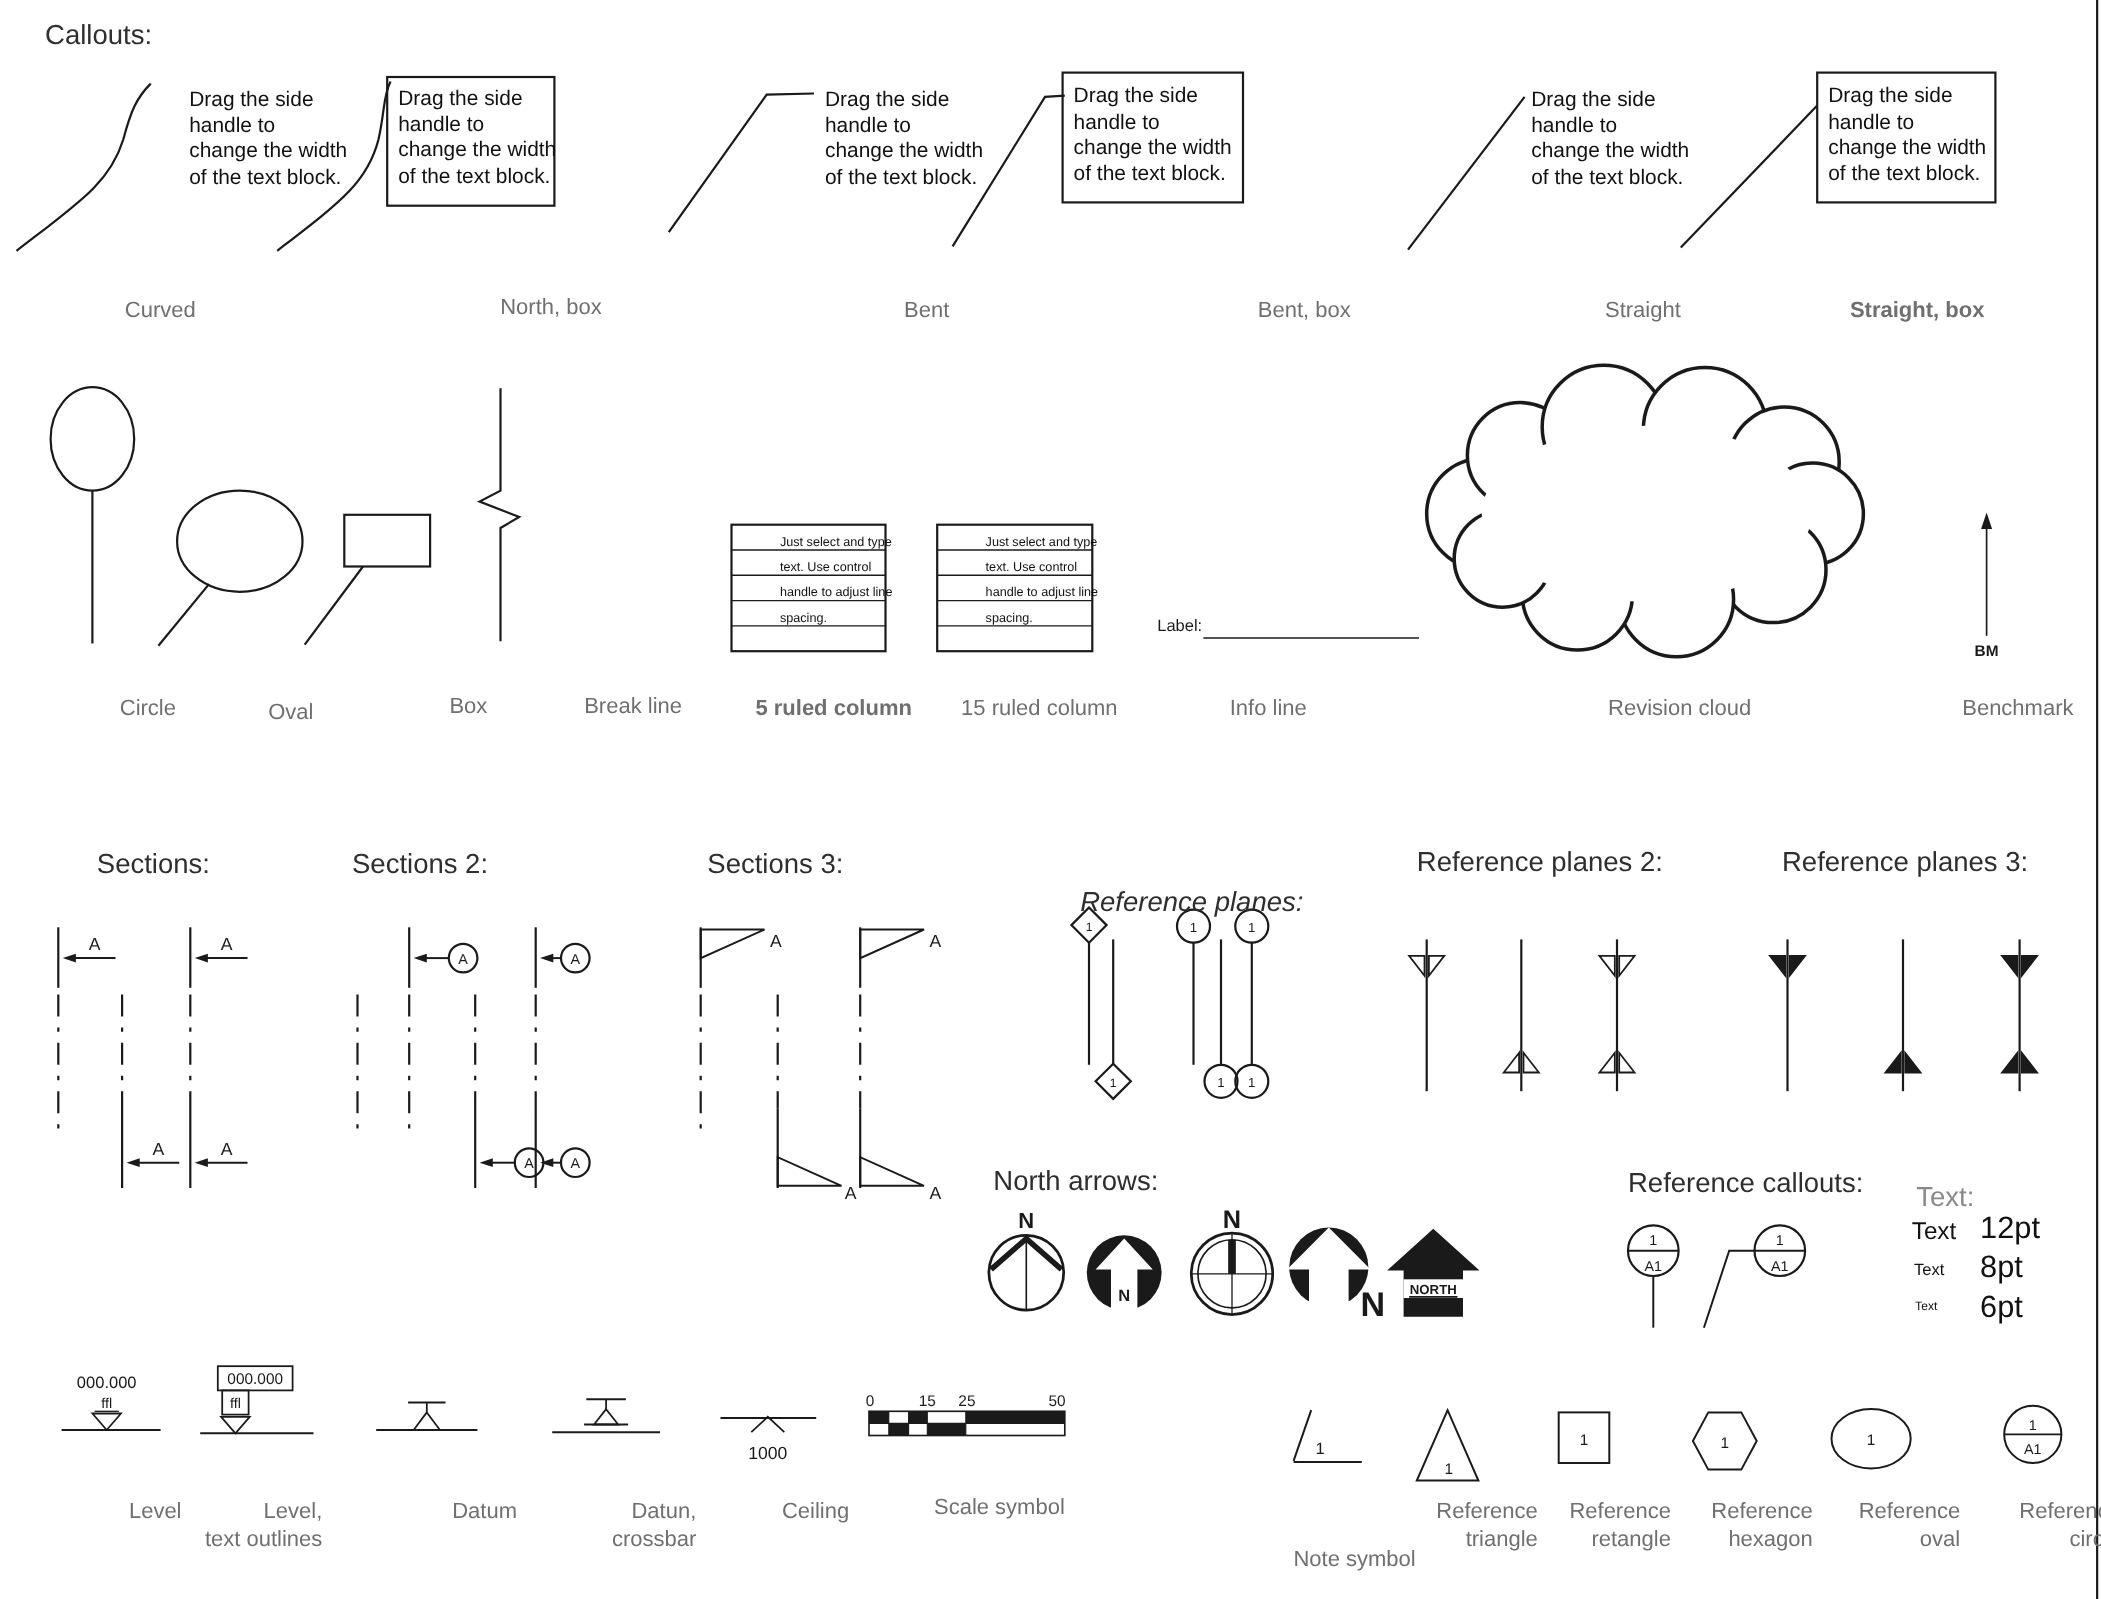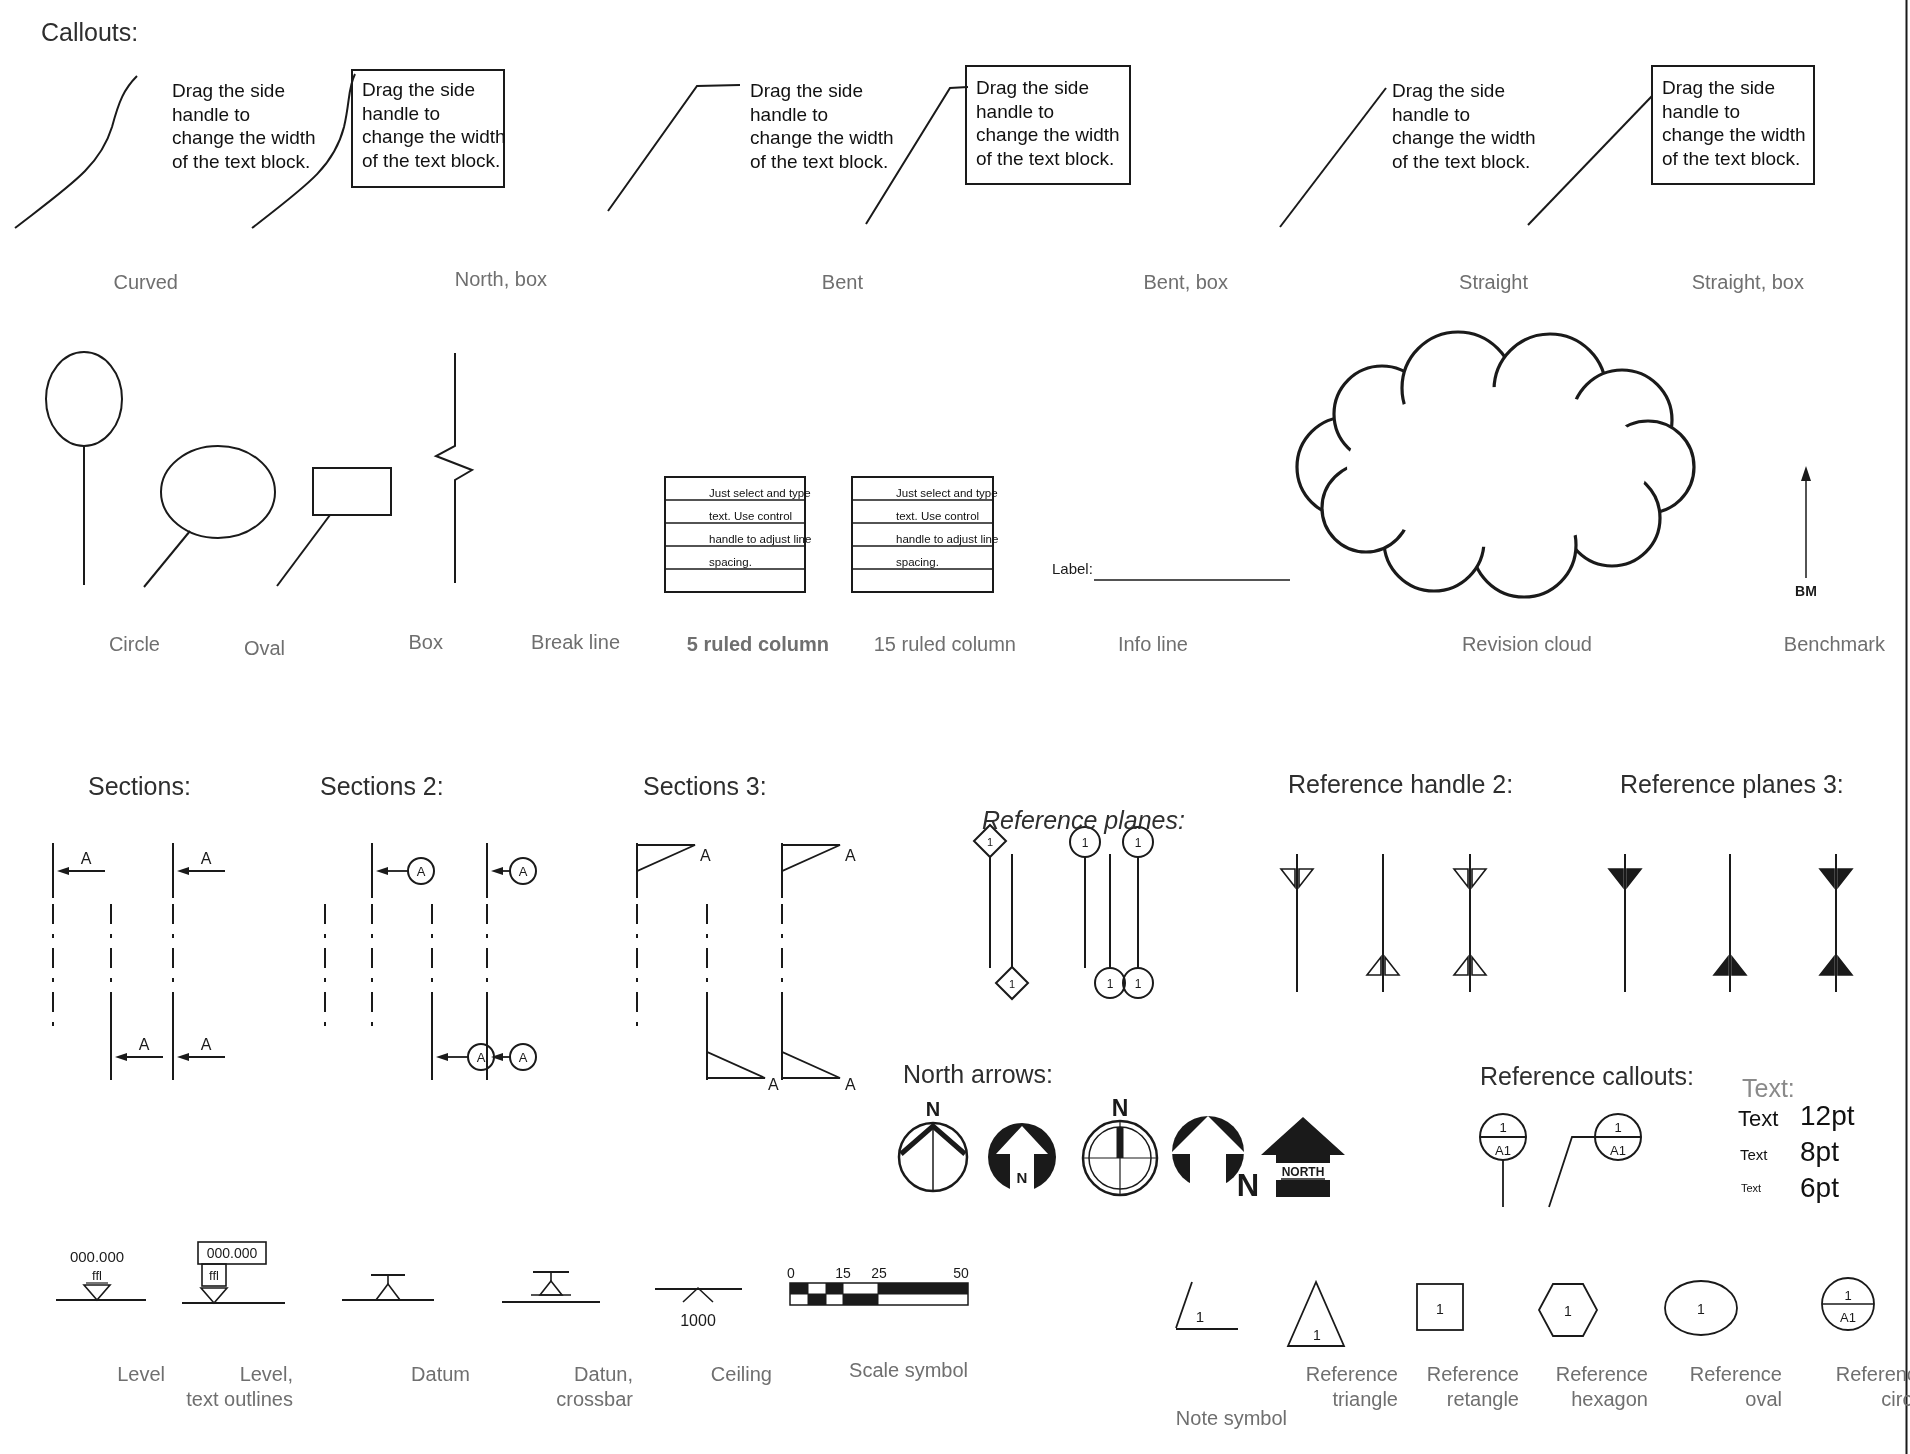--- a/index.html
+++ b/index.html
@@ -372,21 +372,21 @@
       <text x="1848" y="1322" font-size="13" class="t-mid" stroke="none">A1</text>
     </g>
   </g>
 </svg>
 
 <div class="abs h" style="left:41px;top:18px;">Callouts:</div>
 <div class="abs h" style="left:48px;top:772px;margin-left:40px;">Sections:</div>
 <div class="abs h" style="left:320px;top:772px;">Sections 2:</div>
 <div class="abs h" style="left:643px;top:772px;">Sections 3:</div>
 <div class="abs h" style="left:982px;top:806px;font-style:italic;">Reference planes:</div>
-<div class="abs h" style="left:1288px;top:770px;">Reference handle 2:</div>
+<div class="abs h" style="left:1288px;top:770px;">Reference planes 2:</div>
 <div class="abs h" style="left:1620px;top:770px;">Reference planes 3:</div>
 <div class="abs h" style="left:903px;top:1060px;">North arrows:</div>
 <div class="abs h" style="left:1480px;top:1062px;">Reference callouts:</div>
 <div class="abs h h-muted" style="left:1742px;top:1062px;">Text:</div>
 
 <div class="abs body" style="left:172px;top:79px;">Drag the side
 handle to
 change the width
 of the text block.</div>
 <div class="abs body" style="left:362px;top:78px;">Drag the side
@@ -417,21 +417,21 @@
 <div class="abs ruled" style="left:858px;top:482px;width:132px;">Just select and type
 text. Use control
 handle to adjust line
 spacing.</div>
 
 <div class="abs lbl" style="left:18px;top:270px;width:160px;">Curved</div>
 <div class="abs lbl" style="left:387px;top:267px;width:160px;">North, box</div>
 <div class="abs lbl" style="left:703px;top:270px;width:160px;">Bent</div>
 <div class="abs lbl" style="left:1068px;top:270px;width:160px;">Bent, box</div>
 <div class="abs lbl" style="left:1368px;top:270px;width:160px;">Straight</div>
-<div class="abs lbl" style="left:1644px;top:270px;width:160px;">Straight, box</div>
+<div class="abs lbl" style="left:1644px;top:270px;width:160px;font-weight:bold;">Straight, box</div>
 
 <div class="abs lbl" style="left:0px;top:632px;width:160px;">Circle</div>
 <div class="abs lbl" style="left:125px;top:636px;width:160px;">Oval</div>
 <div class="abs lbl" style="left:283px;top:630px;width:160px;">Box</div>
 <div class="abs lbl" style="left:460px;top:630px;width:160px;">Break line</div>
 <div class="abs lbl" style="left:649px;top:632px;width:180px;font-weight:bold;">5 ruled column</div>
 <div class="abs lbl" style="left:836px;top:632px;width:180px;">15 ruled column</div>
 <div class="abs lbl" style="left:1028px;top:632px;width:160px;">Info line</div>
 <div class="abs lbl" style="left:1412px;top:632px;width:180px;">Revision cloud</div>
 <div class="abs lbl" style="left:1725px;top:632px;width:160px;">Benchmark</div>

